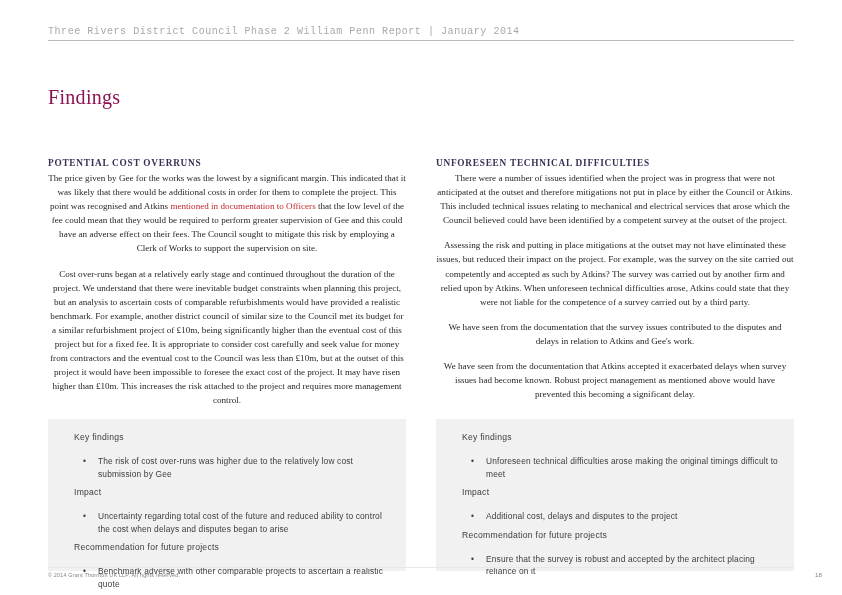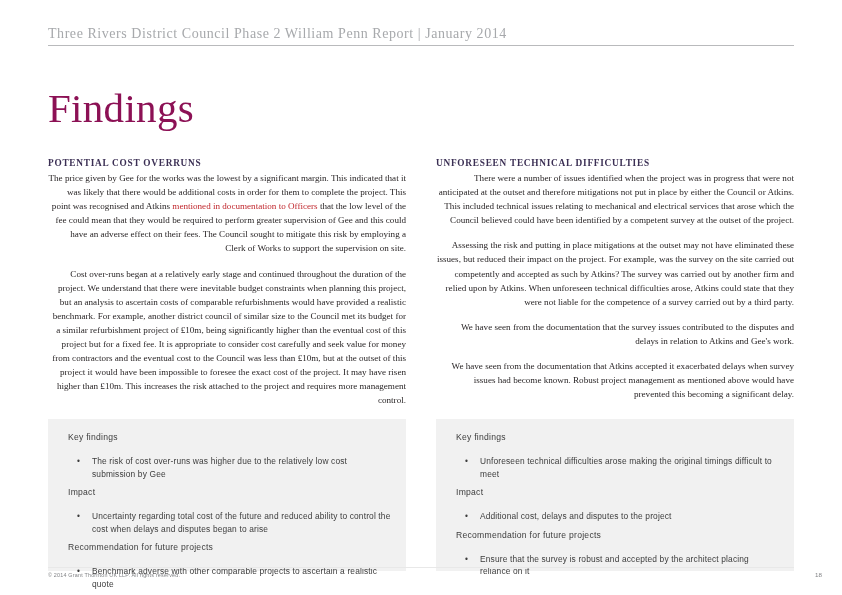--- a/index.html
+++ b/index.html
@@ -19,34 +19,34 @@
   
   .page-header {
     position: absolute;
     left: 48px;
     top: 26px;
     width: 746px;
     border-bottom: 1px solid #b9babc;
     padding-bottom: 3px;
   }
   .page-header .hdr-text {
-    font-family: Liberation Serif, serif;
-    font-size: 14px;
+    font-family: Liberation Mono, monospace;
+    font-size: 10px;
     letter-spacing: 0.55px;
     color: #a7a9ac;
     white-space: nowrap;
   }
 
   
   .page-title {
     position: absolute;
     left: 48px;
     top: 86px;
     font-family: "Liberation Serif", serif;
-    font-size: 41px;
+    font-size: 20px;
     color: #8c1155;
     letter-spacing: 0.3px;
     line-height: 1.1;
   }
 
   
   .col {
     position: absolute;
     top: 158px;
     width: 358px;
@@ -63,32 +63,32 @@
     text-transform: uppercase;
     margin: 0 0 3px 0;
   }
 
   .body-p {
     font-family: "Liberation Serif", serif;
     font-size: 9.1px;
     line-height: 14.1px;
     color: #231f20;
     margin: 0 0 11px 0;
-    text-align: right;
+    text-align: center;
   }
   .body-p:last-child { margin-bottom: 12px; }
 
   .hl-red { color: #c0272d; }
 
   
   .kf-box {
     position: absolute;
     background: #f1f1f1;
     box-sizing: border-box;
-    padding: 13px 14px 10px 20px;
+    padding: 13px 14px 10px 26px;
     font-family: "Liberation Sans", sans-serif;
     color: #3c3c3c;
   }
   .kf-left {
     left: 48px;
     top: 419px;
     width: 358px;
     height: 152px;
   }
   .kf-right {

